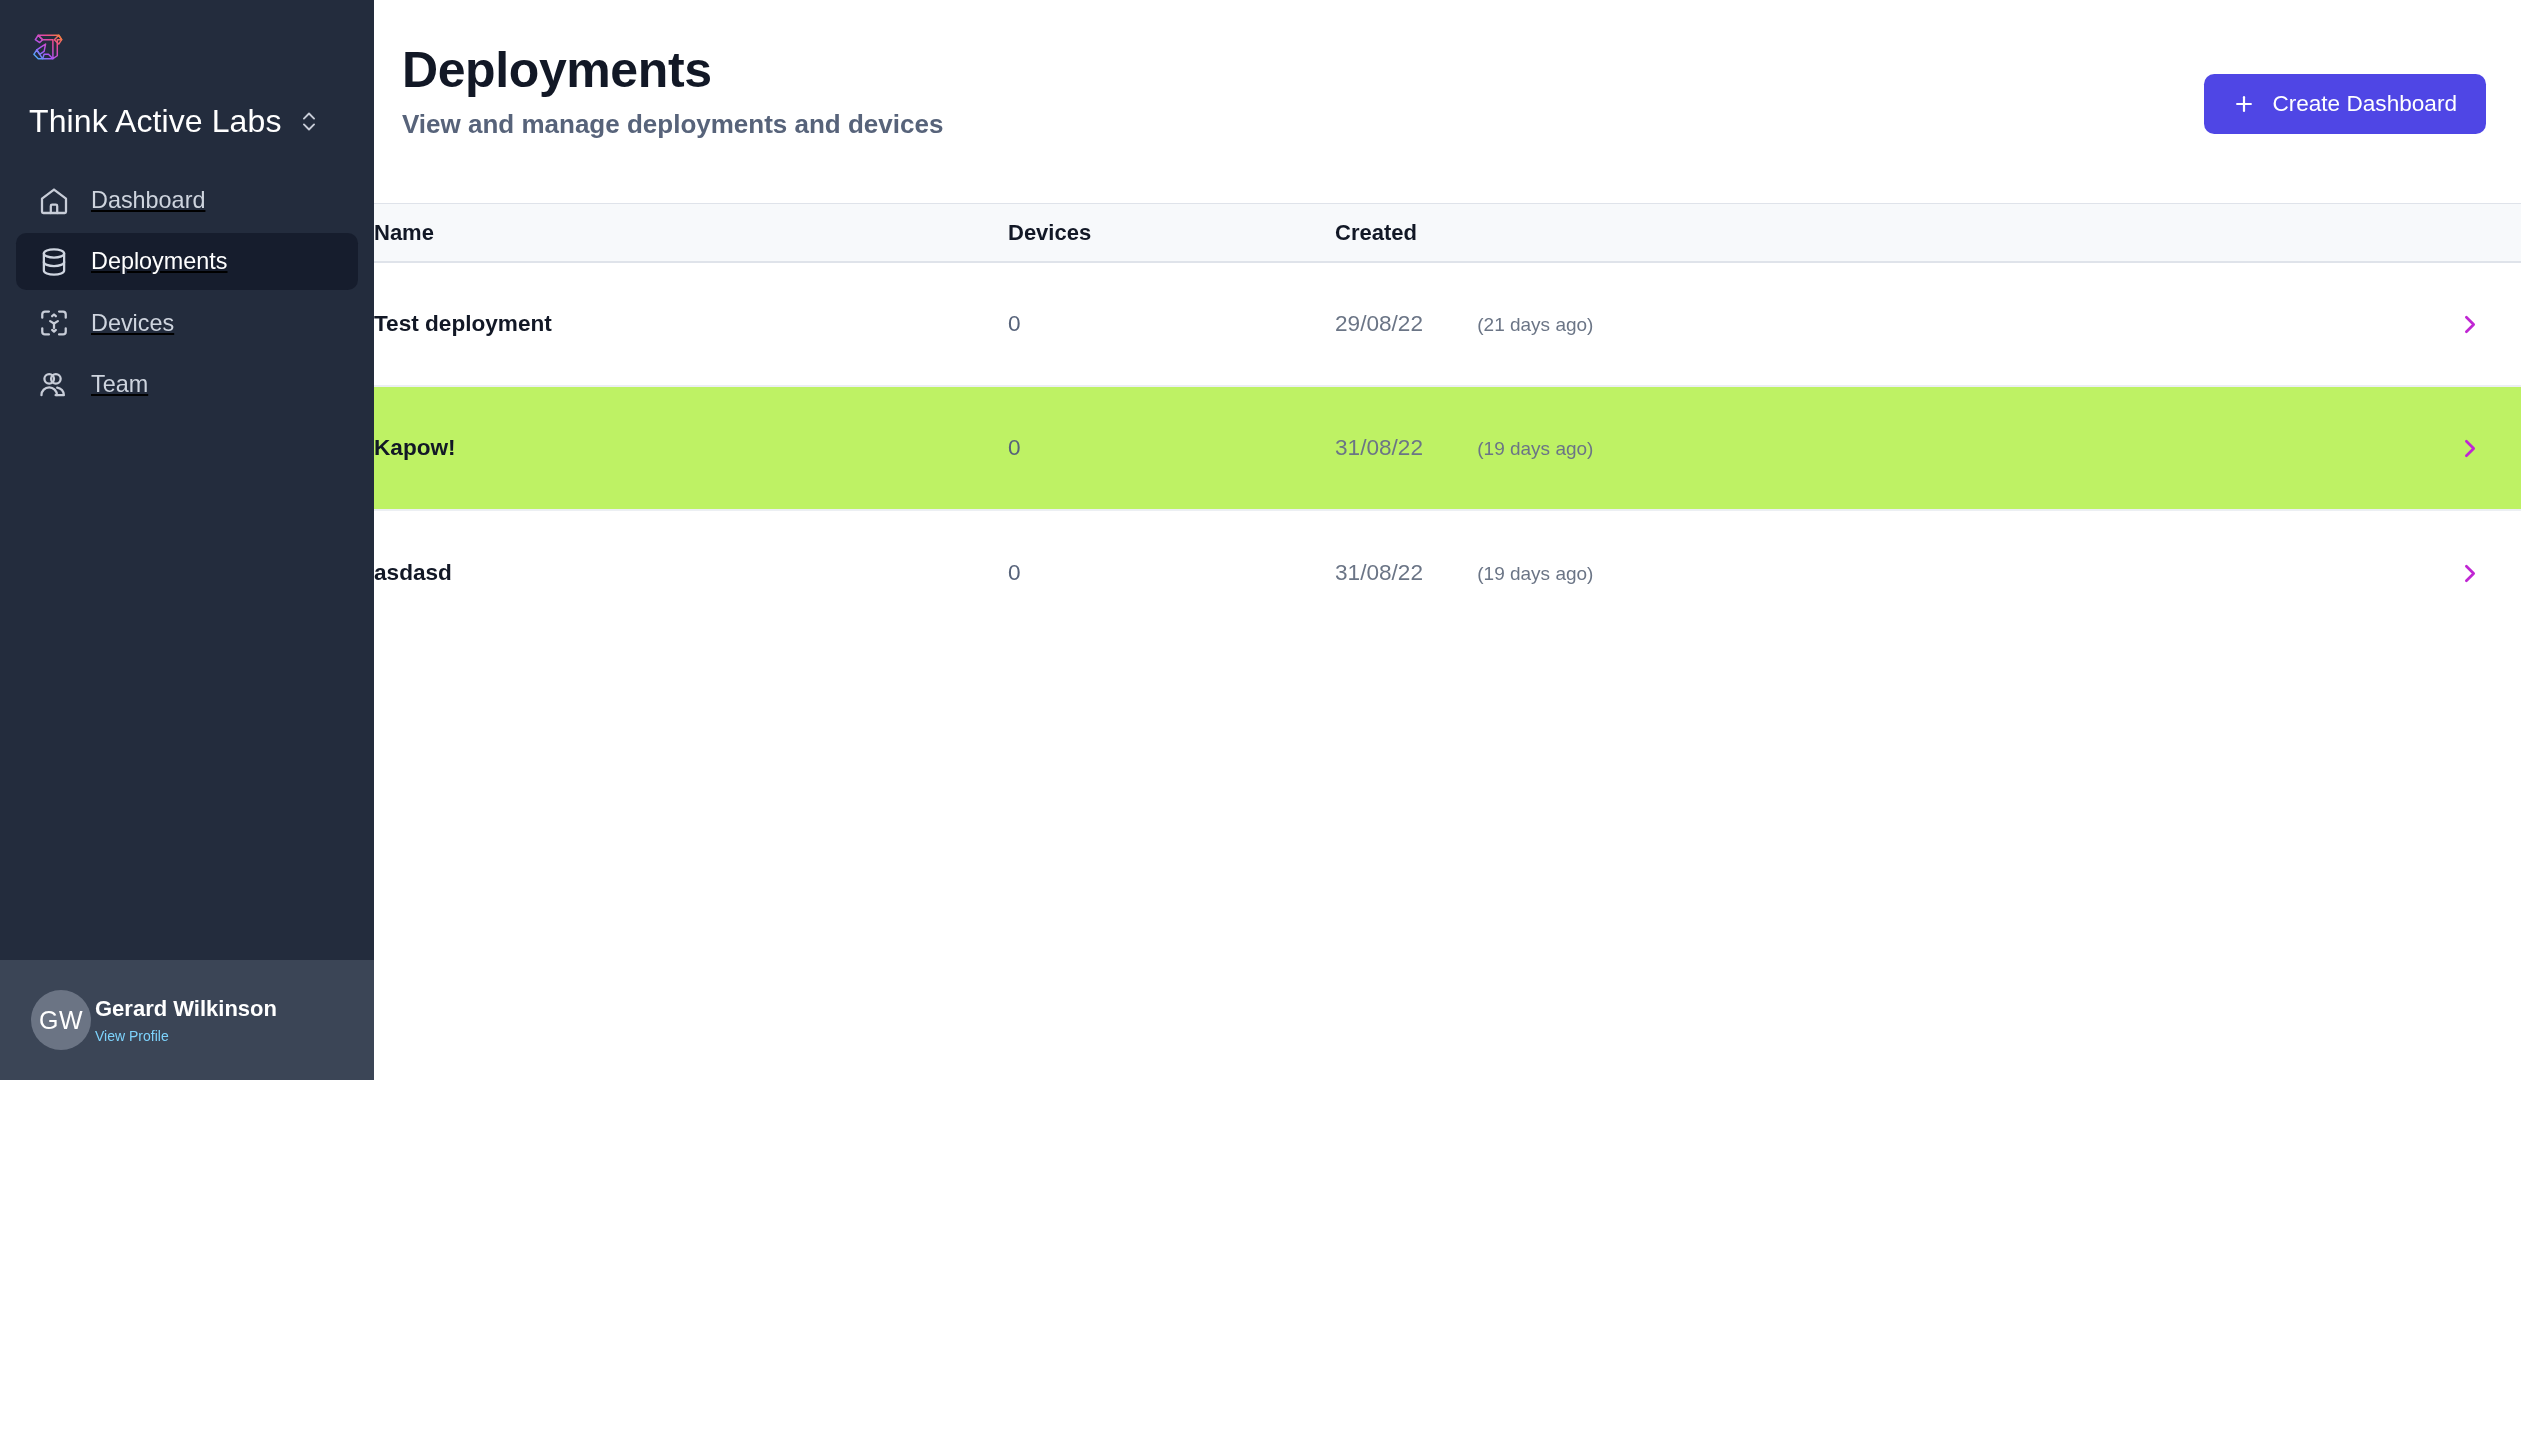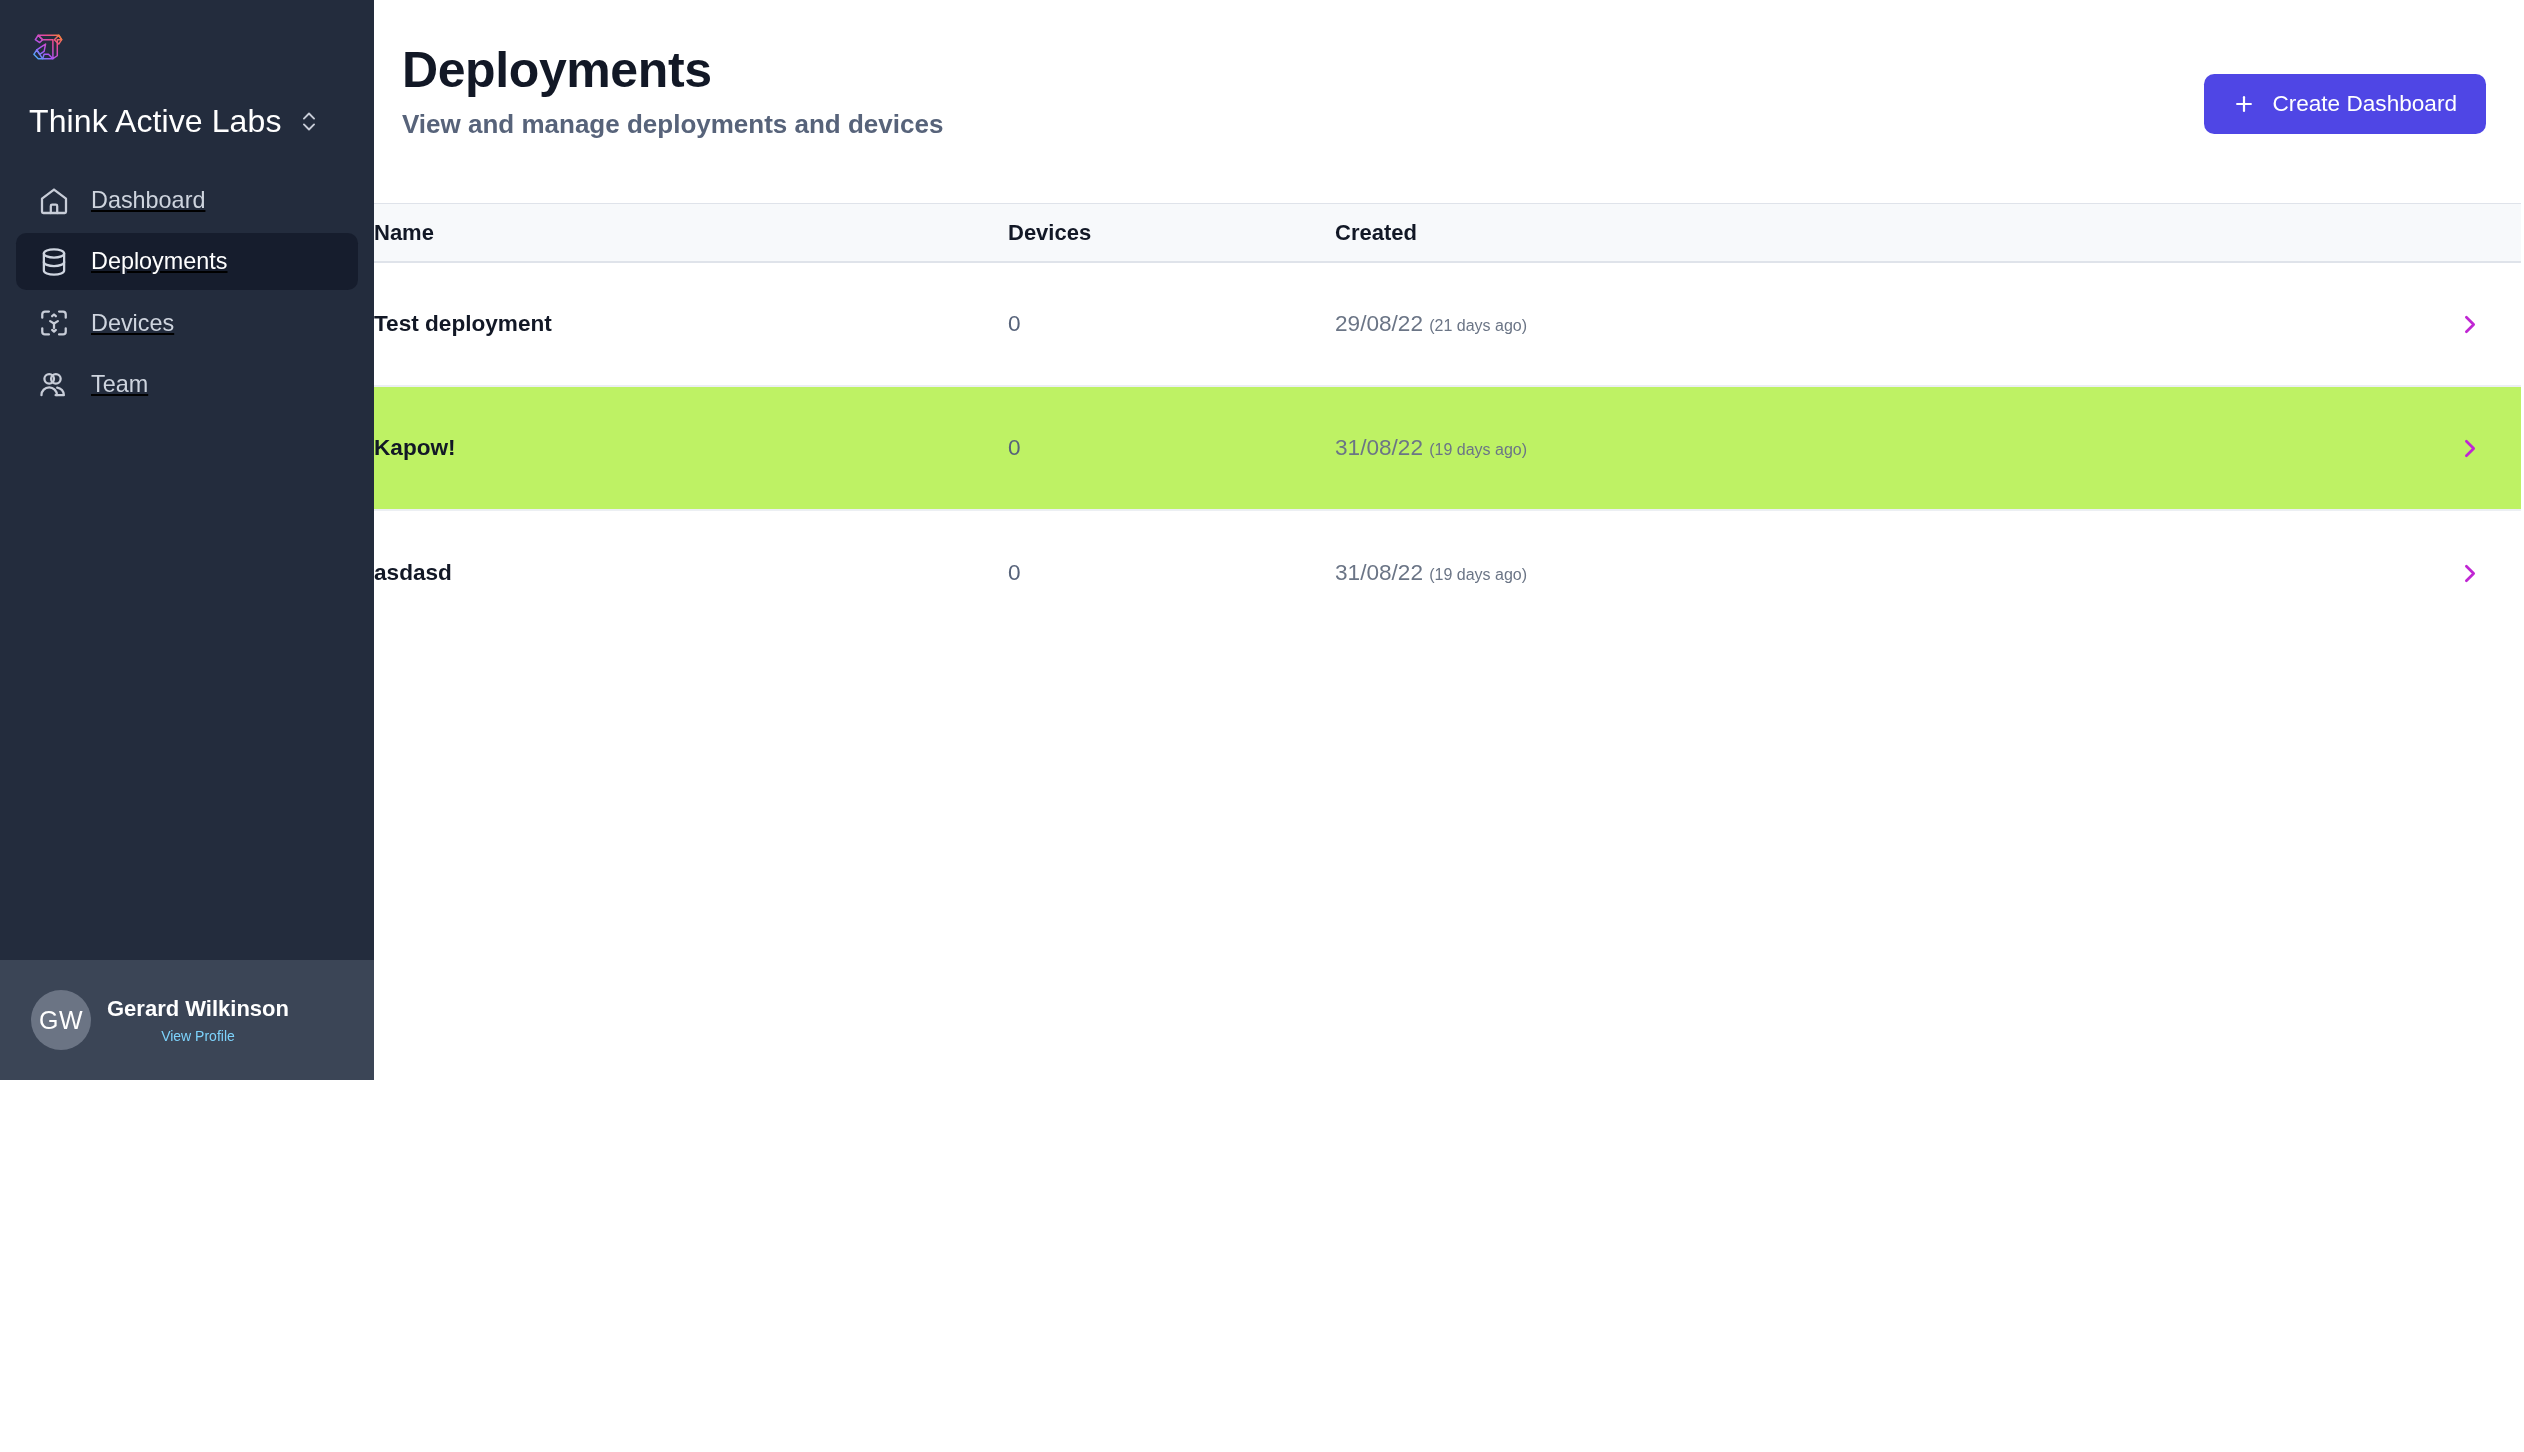--- a/index.html
+++ b/index.html
@@ -88,24 +88,23 @@
   }
   .nav-item.active .nav-label { color: #ffffff; }
 
   .sidebar-spacer { flex: 1 1 auto; }
 
   .profile {
     height: 120px;
     background: #3b4556;
     display: flex;
     align-items: center;
-    gap: 16px;
+    gap: 4px;
     padding: 0 31px;
     cursor: pointer;
-    text-align: center;
   }
   .avatar {
     width: 60px; height: 60px;
     border-radius: 50%;
     background: #6b7484;
     color: #ffffff;
     display: flex;
     align-items: center;
     justify-content: center;
     font-size: 25px;
@@ -223,21 +222,21 @@
     color: #57637a;
     font-size: 22.6px;
     font-weight: 400;
   }
   .cell-created {
     color: #6b7586;
     font-size: 22.6px;
     font-weight: 400;
     white-space: nowrap;
   }
-  .cell-created .rel { font-size: 16px; }
+  .cell-created .rel { font-size: 19px; margin-left: 48px; }
 
   .row-chevron { display: block; }
 </style>
 </head>
 <body>
 
 <div id="app">
 
   <aside class="sidebar">
 

